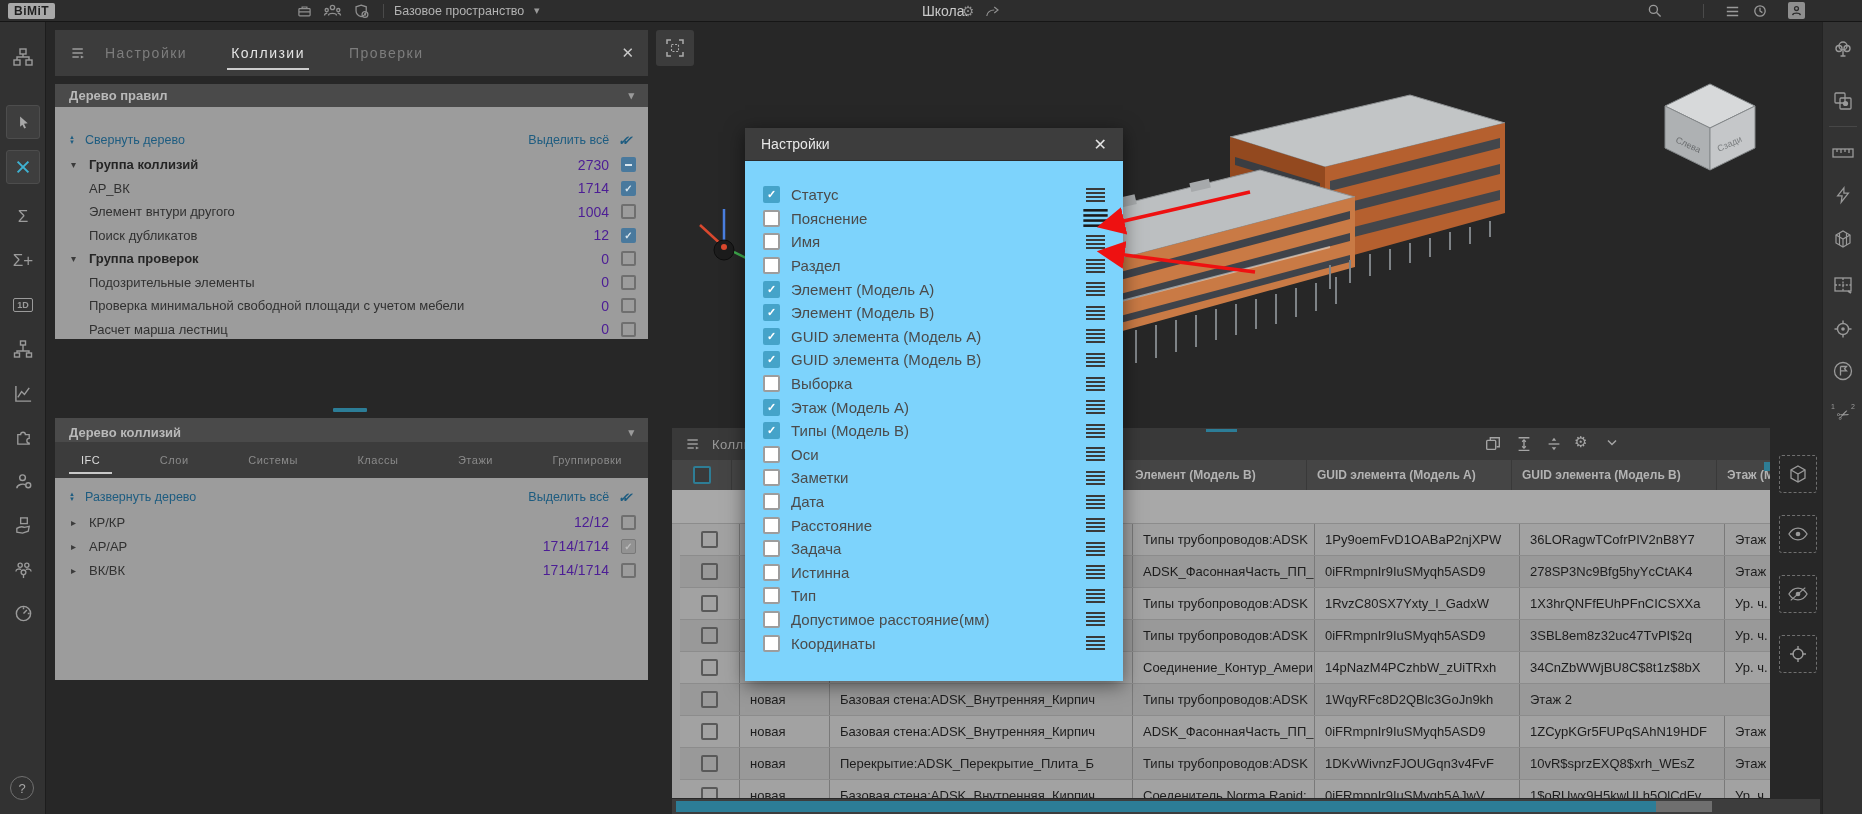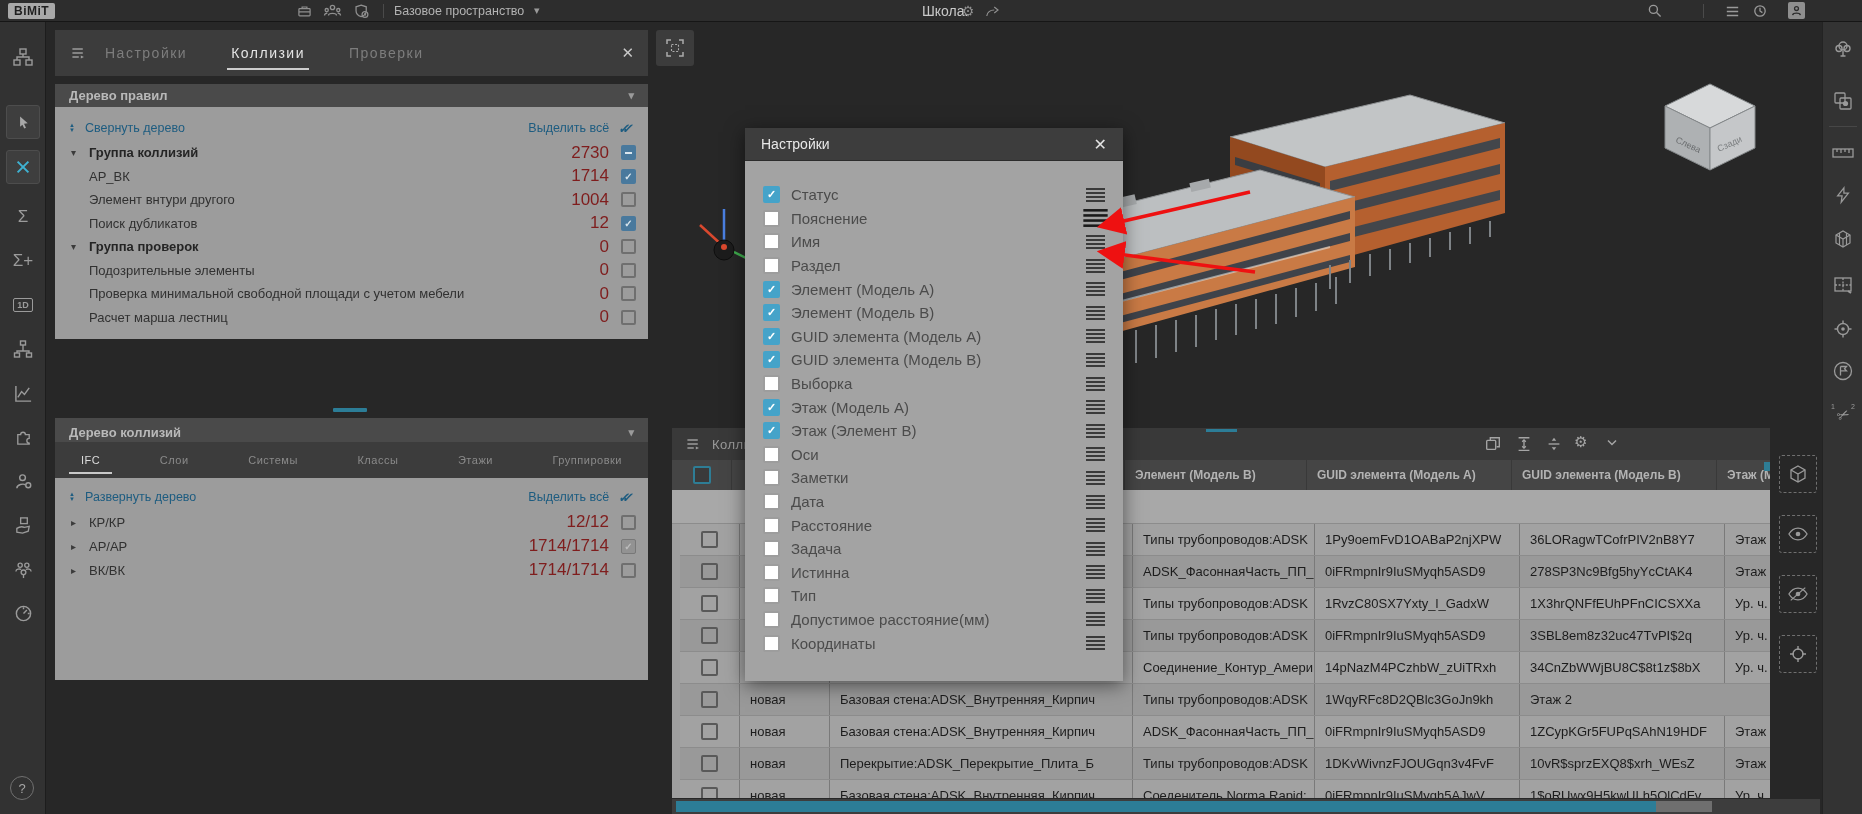--- a/index.html
+++ b/index.html
@@ -46,40 +46,40 @@
   .util{display:flex;align-items:center;height:26px;padding:0 14px;color:#1d5c80;font-size:12.5px}
   .updn{display:inline-flex;flex-direction:column;margin-right:10px;font-size:6px;line-height:5px;color:#1d5c80}
   .selall{margin-left:auto}
   .dbl{letter-spacing:-7px;margin-left:10px;margin-right:7px;font-size:13px;font-weight:bold;transform:skewX(-14deg);display:inline-block}
   .trow{display:flex;align-items:center;height:23.5px;padding:0 12px 0 16px}
   .caret{width:18px;color:#3b3b3b;font-size:10px;flex:none}
   .trow:not(.grp) .caret{visibility:hidden}
   .ctrow .caret{visibility:visible!important}
   .tlabel{font-size:13px;color:#313131;white-space:nowrap;overflow:hidden}
   .grp .tlabel{font-weight:bold;color:#252525}
-  .tcount{margin-left:auto;color:#7f1d1d;font-size:17px;flex:none;padding-left:8px}
+  .tcount{margin-left:auto;color:#4c1d95;font-size:14px;flex:none;padding-left:8px}
   
   .cb{width:15px;height:15px;border-radius:2px;margin-left:12px;flex:none;display:flex;align-items:center;justify-content:center;font-size:10px}
   .cb.unchecked{border:2px solid #6f6f6f}
   .cb.checked{background:#49799d;color:#d9e6ee}
   .cb.checked::after{content:"✓";font-weight:bold}
   .cb.indeterminate{background:#49799d}
   .cb.indeterminate::after{content:"";width:7px;height:2px;background:#d9e6ee}
   .cb.checked-gray{background:#929292;border:1.5px solid #787878;color:#bdbdbd}
   .cb.checked-gray::after{content:"✓";font-weight:bold}
   .gap-dash{position:absolute;left:278px;width:34px;height:4px;background:#2c7d97;border-radius:1px}
   .ctabs{position:absolute;left:0;width:100%;height:36px;background:#3c3c3c;display:flex;align-items:center;justify-content:space-between;padding:0 26px}
   .ctab{font-size:11px;letter-spacing:.5px;color:#8a8a8a;position:relative}
   .ctab.on{color:#dcdcdc}
   .ctab.on::after{content:"";position:absolute;left:-12px;right:-12px;bottom:-8px;height:2px;background:#c9c9c9}
   
   .modal{position:absolute;left:745px;top:128px;width:378px;z-index:40;box-shadow:0 4px 18px rgba(0,0,0,.5)}
   .mhead{height:33px;background:#3d3d3d;display:flex;align-items:center;padding:0 16px;color:#e8e8e8;font-size:14px;border-bottom:1px solid #2c2c2c}
   .mclose{margin-left:auto;color:#e2e2e2;font-size:16px}
-  .mbody{background:#a3a3a3;padding:22px 0 26px}
+  .mbody{background:#7dd3fc;padding:22px 0 26px}
   .mrow{display:flex;align-items:center;height:23.6px;padding:0 18px}
   .mcb{width:17px;height:17px;border:2px solid #9d9d9d;border-radius:2px;background:#fff;flex:none;display:flex;align-items:center;justify-content:center;color:#fff;font-size:11px}
   .mcb.on{background:#45a3c9;border-color:#45a3c9}
   .mcb.on::after{content:"✓";font-weight:bold}
   .mlabel{font-size:15px;color:#4b4b4b;margin-left:11px;white-space:nowrap}
   .handle{margin-left:auto;display:flex;flex-direction:column;gap:2px;width:19px;flex:none}
   .handle i{height:2px;background:#3a3a3a;display:block}
   .handle.big{transform:scale(1.28);filter:brightness(.45)}
   
   .tablewrap{position:absolute;left:672px;top:428px;width:1098px;height:370px;z-index:15;overflow:hidden;background:#9e9e9e}
@@ -317,21 +317,21 @@
           <span class="ptab on">Коллизии</span>
           <span class="ptab">Проверки</span>
         </div>
       <span class="pclose">✕</span>
     </div>
 
     <div class="sec-head" style="top:54px">
       <span>Дерево правил</span>
       <span class="crt">▾</span>
     </div>
-    <div class="tree-body" style="top:77px;height:232px;padding-top:8px">
+    <div class="tree-body" style="top:77px;height:232px;padding-top:20px">
       <div class="util">
         <span class="updn">
             <span>▲</span>
             <span>▼</span>
           </span>
         <span>Свернуть дерево</span>
         <span class="selall">Выделить всё</span>
         <span class="dbl">✓✓</span>
       </div>
       <div>
@@ -812,21 +812,21 @@
           <span class="handle">
             <i></i>
             <i></i>
             <i></i>
             <i></i>
           </span>
         </div>
 
         <div class="mrow">
           <span class="mcb on"></span>
-          <span class="mlabel">Этаж (Элемент B)</span>
+          <span class="mlabel">Типы (Модель B)</span>
           <span class="handle">
             <i></i>
             <i></i>
             <i></i>
             <i></i>
           </span>
         </div>
 
         <div class="mrow">
           <span class="mcb"></span>

